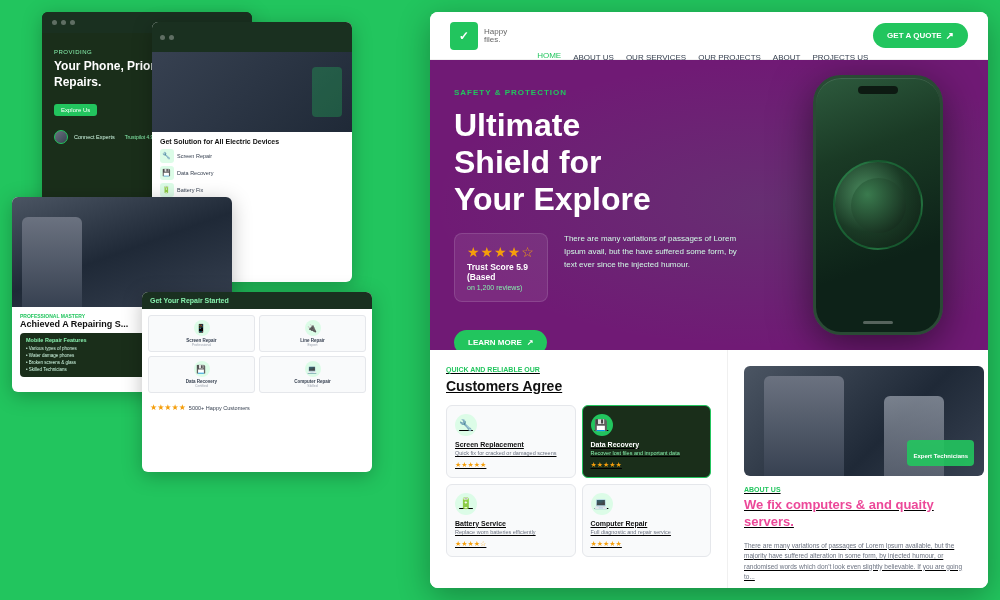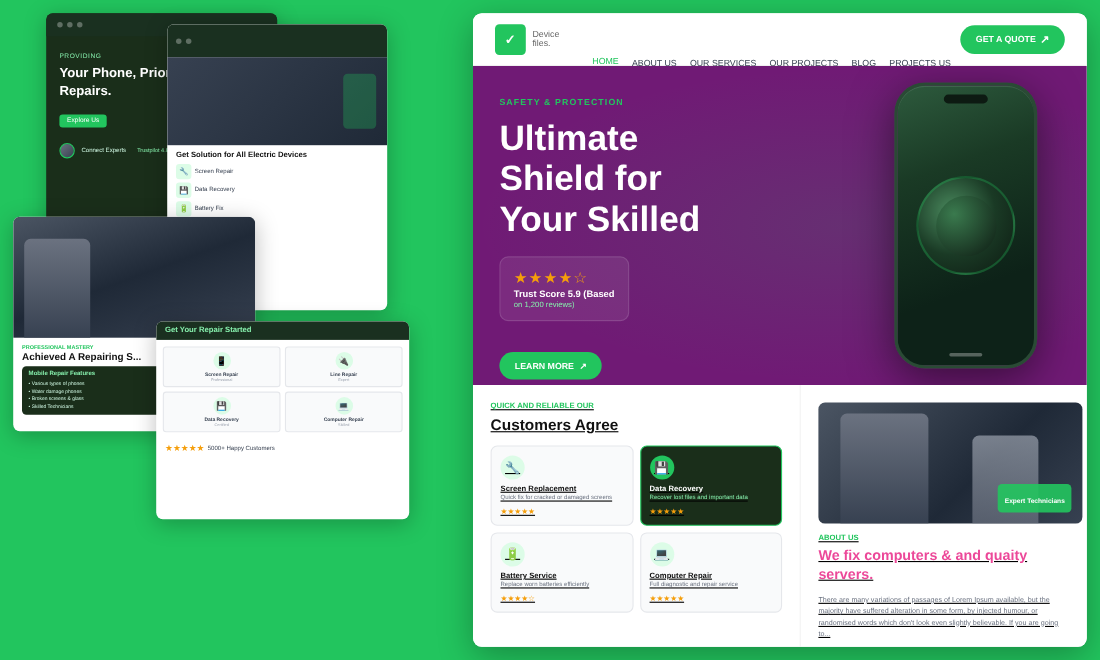--- a/index.html
+++ b/index.html
@@ -541,56 +541,57 @@
   </div>
 
   <div class="main-mockup">
 
     <nav class="nav-bar">
       <div class="nav-logo">
         <div class="logo-icon">
           <span>✓</span>
         </div>
         <div class="logo-text">
-          <span>Device</span>
+          <span>Happy</span>
           <span>files.</span>
         </div>
       </div>
 
       <div class="nav-links">
         <a class="nav-link active">HOME</a>
         <a class="nav-link">ABOUT US</a>
         <a class="nav-link">OUR SERVICES</a>
         <a class="nav-link">OUR PROJECTS</a>
-        <a class="nav-link">BLOG</a>
+        <a class="nav-link">ABOUT</a>
         <a class="nav-link">PROJECTS US</a>
       </div>
 
       <div class="nav-cta">
         <span>GET A QUOTE</span>
         <span class="arrow-icon">↗</span>
       </div>
     </nav>
 
     <div class="hero-section">
       <div class="hero-bg-overlay"></div>
 
       <div class="hero-content">
         <div class="hero-tag">Safety &amp; Protection</div>
         <h1 class="hero-title">
           <span>Ultimate Shield for</span><br>
-          <span>Your Skilled</span>
+          <span>Your Explore</span>
         </h1>
 
         <div style="display:flex;gap:16px;align-items:flex-start;margin-bottom:14px;">
           <div class="trust-box">
             <div class="trust-stars">★★★★☆</div>
             <div class="trust-label">Trust Score 5.9 (Based</div>
             <div class="trust-sub">on 1,200 reviews)</div>
           </div>
+          <p class="hero-desc">There are many variations of passages of Lorem Ipsum avail, but the have suffered some form, by text ever since the injected humour.</p>
         </div>
 
         <div class="learn-more-btn">
           <span>LEARN MORE</span>
           <span>↗</span>
         </div>
       </div>
 
       <div class="hero-phone-area">
         <div class="phone-mockup">

